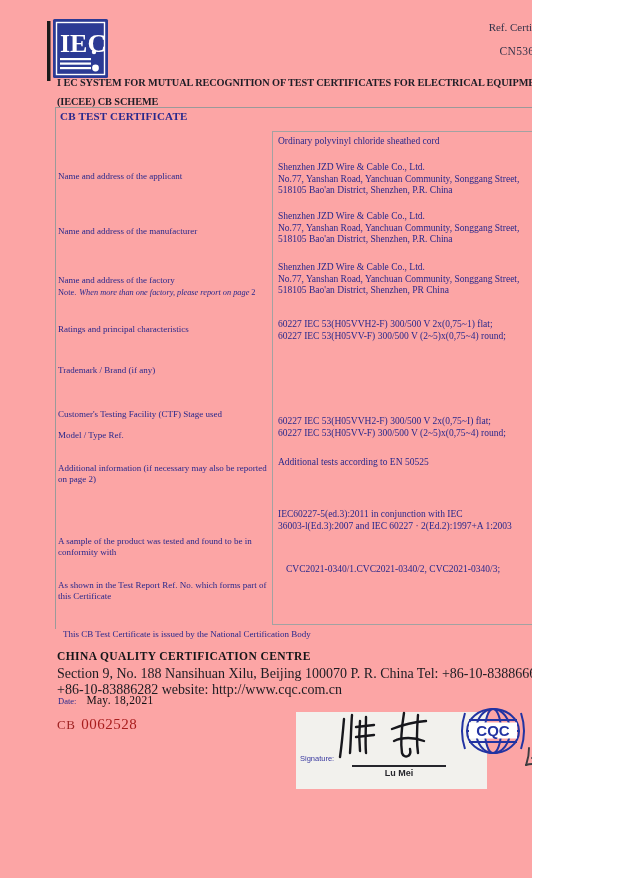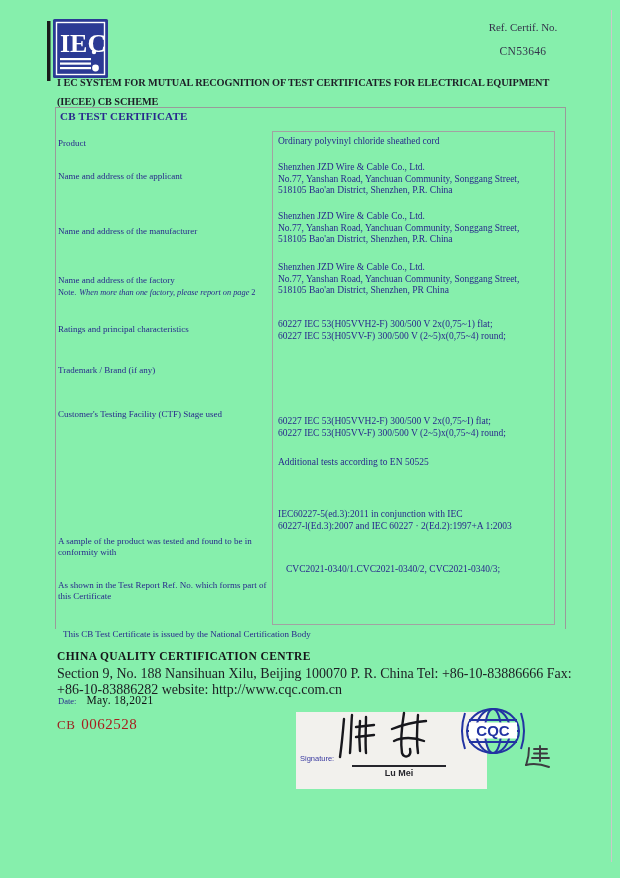--- a/index.html
+++ b/index.html
@@ -1,16 +1,16 @@
 <!DOCTYPE html>
 <html><head>
 <meta charset="utf-8">
 <style>
   html,body{margin:0;padding:0;background:#ffffff;}
-  #page{position:relative;width:620px;height:878px;background:#86efac;overflow:hidden;
+  #page{position:relative;width:532px;height:878px;background:#fca5a5;overflow:hidden;
         font-family:"Liberation Serif",serif;color:#28288c;}
   .abs{position:absolute;}
   .pre{white-space:pre-line;}
   
   .page-edge{left:611px;top:10px;width:1px;height:852px;background:#c9c9c9;}
   
   .iec-logo{left:47px;top:19px;width:64px;height:64px;}
   
   .ref-label{left:468px;top:21px;width:110px;text-align:center;font-size:11px;color:#33334a;}
   .ref-number{left:468px;top:45px;width:110px;text-align:center;font-size:11.5px;color:#33334a;letter-spacing:.3px;}
@@ -77,30 +77,32 @@
   <div class="abs ref-label">Ref. Certif. No.</div>
   <div class="abs ref-number">CN53646</div>
 
   <div class="abs pre scheme-title">I EC SYSTEM FOR MUTUAL RECOGNITION OF TEST CERTIFICATES FOR ELECTRICAL EQUIPMENT
 (IECEE) CB SCHEME</div>
 
   <div class="abs outer-box"></div>
   <div class="abs cb-title">CB TEST CERTIFICATE</div>
   <div class="abs inner-box"></div>
 
-  <div class="lbl t-r0l pre">Product</div>
   <div class="lbl t-r1l pre">Name and address of the applicant</div>
   <div class="lbl t-r2l pre">Name and address of the manufacturer</div>
   <div class="lbl t-r3l pre">Name and address of the factory</div>
   <div class="abs note-line">
     <span>Note.</span><span class="note-italic">When more than one factory, please report on page</span><span class="note-suffix">2</span>
   </div>
   <div class="lbl t-r4l pre">Ratings and principal characteristics</div>
   <div class="lbl t-r6l pre">Customer's Testing Facility (CTF) Stage used</div>
   <div class="lbl t-r5l pre">Trademark / Brand (if any)</div>
+  <div class="lbl t-r7l pre">Model / Type Ref.</div>
+  <div class="lbl t-r8l pre">Additional information (if necessary may also be reported
+on page 2)</div>
   <div class="lbl t-r9l pre">A sample of the product was tested and found to be in
 conformity with</div>
   <div class="lbl t-r10l pre">As shown in the Test Report Ref. No. which forms part of
 this Certificate</div>
 
   <div class="val t-r0v pre">Ordinary polyvinyl chloride sheathed cord</div>
   <div class="val t-r1v pre">Shenzhen JZD Wire &amp; Cable Co., Ltd.
 No.77, Yanshan Road, Yanchuan Community, Songgang Street,
 518105 Bao'an District, Shenzhen, P.R. China</div>
   <div class="val t-r2v pre">Shenzhen JZD Wire &amp; Cable Co., Ltd.
@@ -108,21 +110,21 @@
 518105 Bao'an District, Shenzhen, P.R. China</div>
   <div class="val t-r3v pre">Shenzhen JZD Wire &amp; Cable Co., Ltd.
 No.77, Yanshan Road, Yanchuan Community, Songgang Street,
 518105 Bao'an District, Shenzhen, PR China</div>
   <div class="val t-r4v pre">60227 IEC 53(H05VVH2-F) 300/500 V 2x(0,75~1) flat;
 60227 IEC 53(H05VV-F) 300/500 V (2~5)x(0,75~4) round;</div>
   <div class="val t-r7v pre">60227 IEC 53(H05VVH2-F) 300/500 V 2x(0,75~I) flat;
 60227 IEC 53(H05VV-F) 300/500 V (2~5)x(0,75~4) round;</div>
   <div class="val t-r8v pre">Additional tests according to EN 50525</div>
   <div class="val t-r9v pre">IEC60227-5(ed.3):2011 in conjunction with IEC
-60227-l(Ed.3):2007 and IEC 60227 · 2(Ed.2):1997+A 1:2003</div>
+36003-l(Ed.3):2007 and IEC 60227 · 2(Ed.2):1997+A 1:2003</div>
   <div class="val t-r10v pre">CVC2021-0340/1.CVC2021-0340/2, CVC2021-0340/3;</div>
 
   <div class="abs issued-note">This CB Test Certificate is issued by the National Certification Body</div>
 
   <div class="abs org-name">CHINA QUALITY CERTIFICATION CENTRE</div>
   <div class="abs org-address">Section 9, No. 188 Nansihuan Xilu, Beijing 100070 P. R. China Tel: +86-10-83886666 Fax: +86-10-83886282 website: http://www.cqc.com.cn</div>
 
   <div class="abs date-line">
     <span class="date-label">Date:</span>
     <span class="date-value">May. 18,2021</span>

